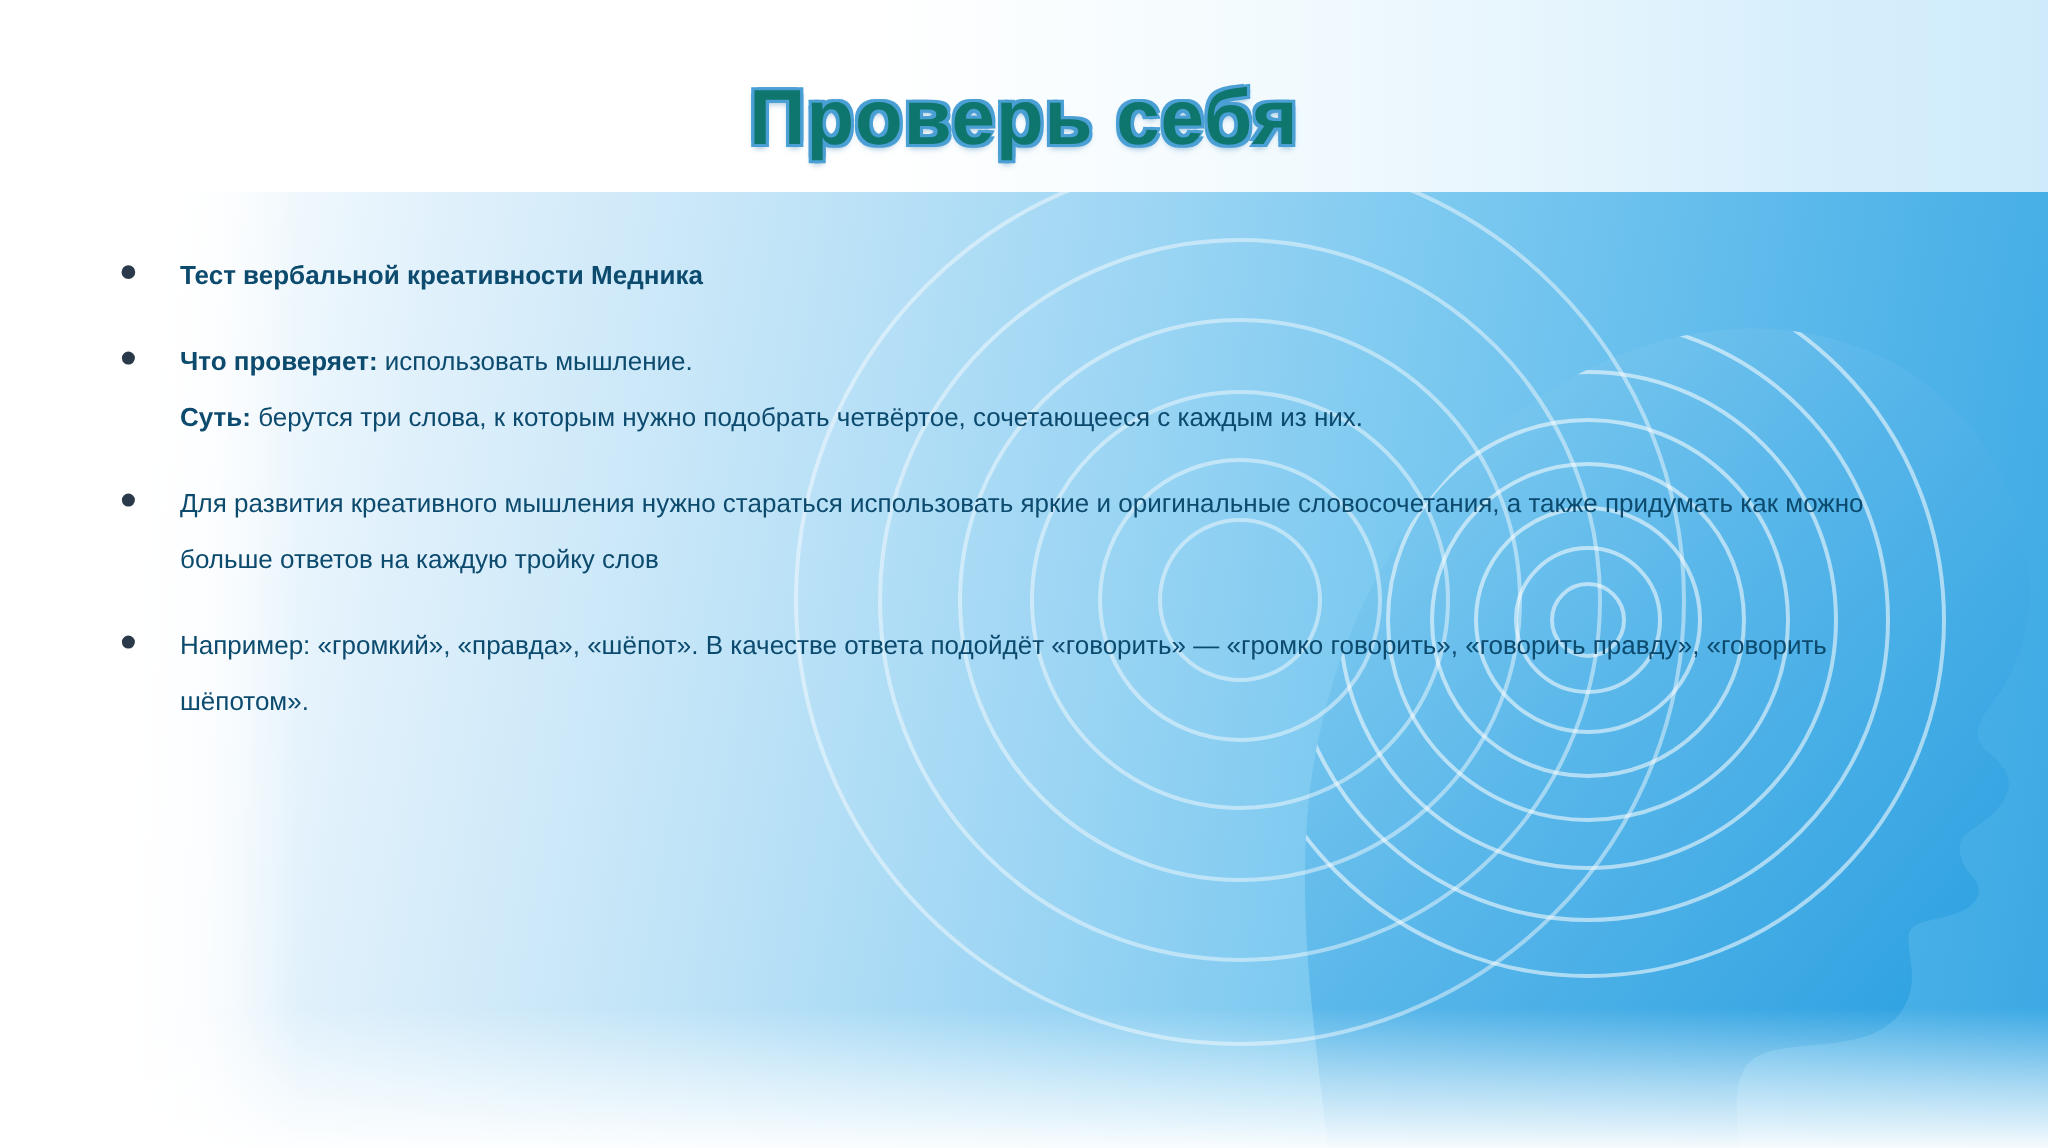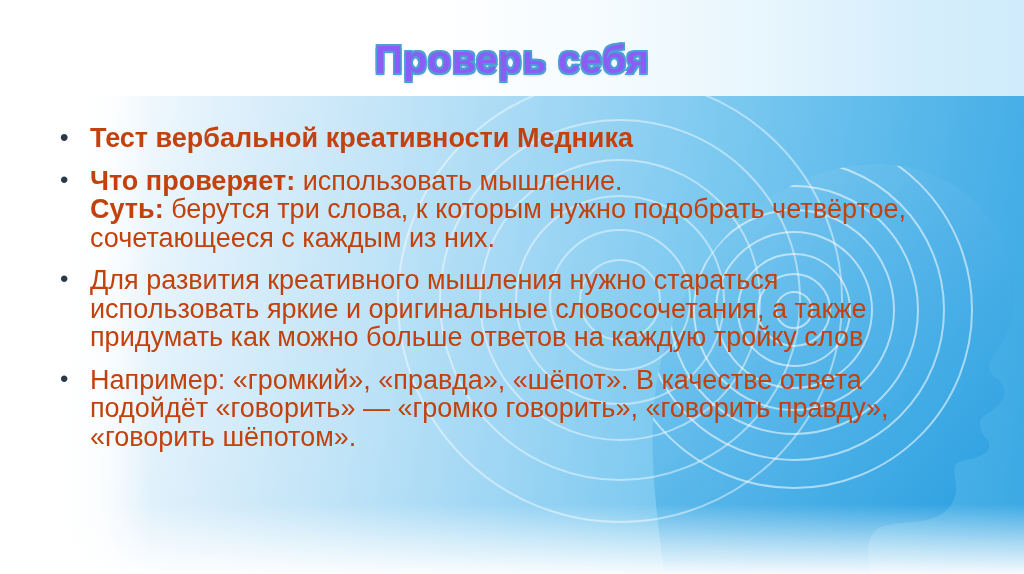--- a/index.html
+++ b/index.html
@@ -72,21 +72,21 @@
 
   
   .title {
     position: absolute;
     left: 0;
     top: 38px;
     width: 1024px;
     text-align: center;
     font-size: 39px;
     font-weight: bold;
-    color: #8b5cf6;
+    color: #0f766e;
     letter-spacing: 0.5px;
     text-shadow:
       -1.6px -1.6px 0 #4a9fd4,
        1.6px -1.6px 0 #4a9fd4,
       -1.6px  1.6px 0 #4a9fd4,
        1.6px  1.6px 0 #4a9fd4,
        0 2px 3px rgba(60,130,180,0.55);
     white-space: nowrap;
   }
 
@@ -98,22 +98,22 @@
     width: 900px;
   }
   ul.bullets {
     list-style: none;
     margin: 0;
     padding: 0;
   }
   ul.bullets > li {
     position: relative;
     padding-left: 46px;
-    color: #c2410c;
-    font-size: 27px;
+    color: #0c4a6e;
+    font-size: 13px;
     line-height: 28.5px;
     margin-bottom: 14px;
   }
   ul.bullets > li::before {
     content: "•";
     position: absolute;
     left: 16px;
     top: -2px;
     font-size: 24px;
     line-height: 30px;

